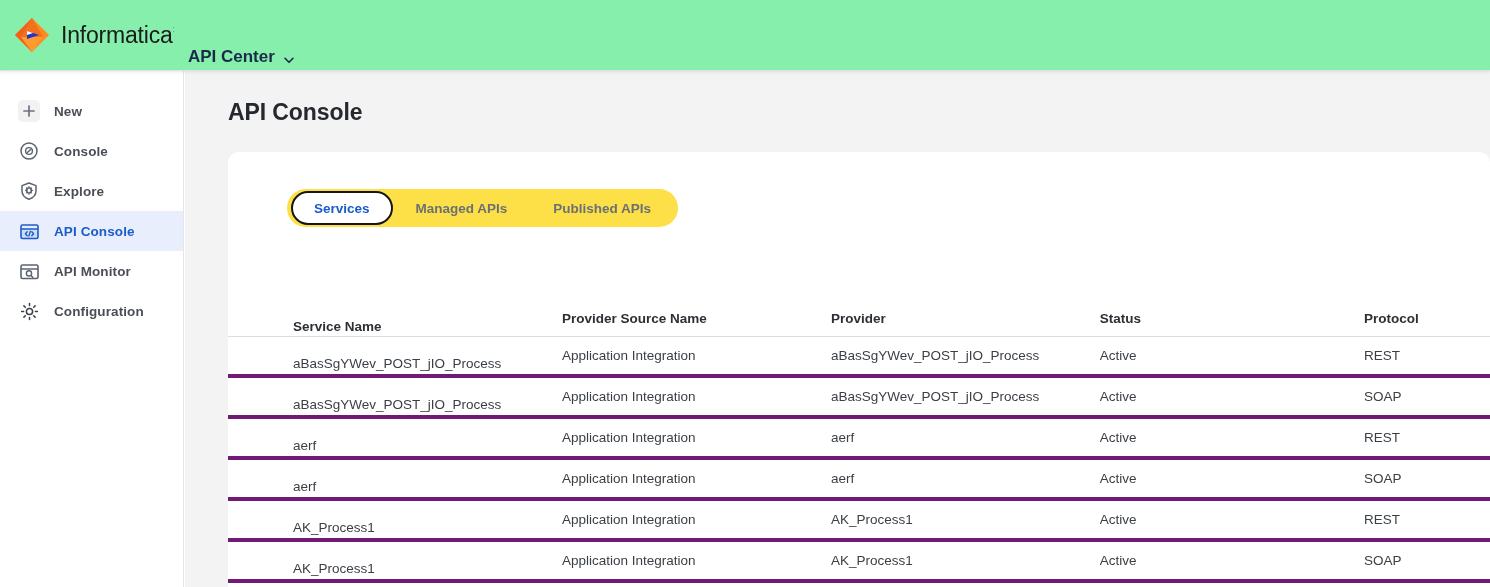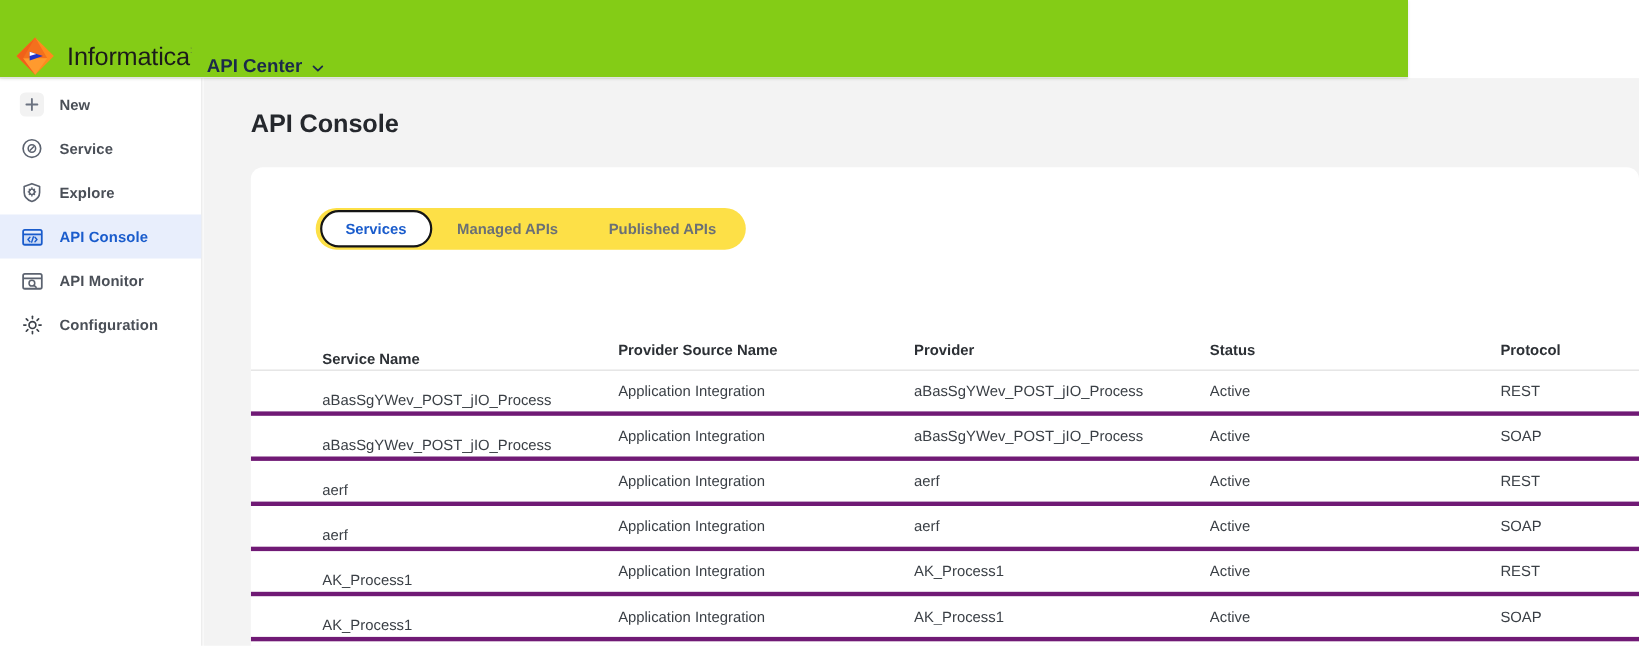--- a/index.html
+++ b/index.html
@@ -9,27 +9,27 @@
     overflow: hidden;
     background: #ffffff;
     font-family: "Liberation Sans", sans-serif;
     -webkit-font-smoothing: antialiased;
   }
 
   
   .topbar {
     position: absolute;
     top: 0; left: 0;
-    width: 1280px;
+    width: 1490px;
     height: 71px;
-    background: #84cc16;
+    background: #86efac;
     border-bottom: 1px solid #e2e2e2;
     box-shadow: 0 1px 3px rgba(0,0,0,0.10);
     display: flex;
-    align-items: flex-end;
+    align-items: center;
     z-index: 5;
   }
   .brand {
     display: flex;
     align-items: center;
     margin-left: 13px;
   }
   .logo-mark {
     width: 38px; height: 38px;
     position: relative;
@@ -72,21 +72,21 @@
   }
 
   
   .sidebar {
     position: absolute;
     top: 71px; left: 0;
     width: 184px;
     height: 516px;
     background: #ffffff;
     border-right: 1px solid #e5e5e5;
-    padding-top: 4px;
+    padding-top: 20px;
     z-index: 3;
   }
   .nav-item {
     display: flex;
     align-items: center;
     height: 40px;
     padding-left: 18px;
     cursor: pointer;
     position: relative;
   }
@@ -254,21 +254,21 @@
   </div>
 
   <div class="nav-item">
     <span class="nav-icon">
       <svg width="20" height="20" viewBox="0 0 20 20">
         <circle cx="10" cy="10" r="8" stroke="#5c6370" stroke-width="1.5" fill="none"></circle>
         <circle cx="10" cy="10" r="3.4" stroke="#5c6370" stroke-width="1.4" fill="none"></circle>
         <path d="M11.6 8.4 L8.4 11.6" stroke="#5c6370" stroke-width="1.4" stroke-linecap="round"></path>
       </svg>
     </span>
-    <span class="nav-label">Service</span>
+    <span class="nav-label">Console</span>
   </div>
 
   <div class="nav-item">
     <span class="nav-icon">
       <svg width="20" height="20" viewBox="0 0 20 20">
         <path d="M10 2 L17 4.6 V10 C17 14.2 13.8 16.9 10 18.2 C6.2 16.9 3 14.2 3 10 V4.6 Z" stroke="#5c6370" stroke-width="1.5" fill="none" stroke-linejoin="round"></path>
         <circle cx="10" cy="9.4" r="2.5" stroke="#5c6370" stroke-width="1.3" fill="none"></circle>
         <path d="M10 5.6 V7 M10 11.8 V13.2 M6.6 9.4 H8 M12 9.4 H13.4 M7.6 7 L8.6 8 M12.4 7 L11.4 8 M7.6 11.8 L8.6 10.8 M12.4 11.8 L11.4 10.8" stroke="#5c6370" stroke-width="1.2" stroke-linecap="round"></path>
       </svg>
     </span>

